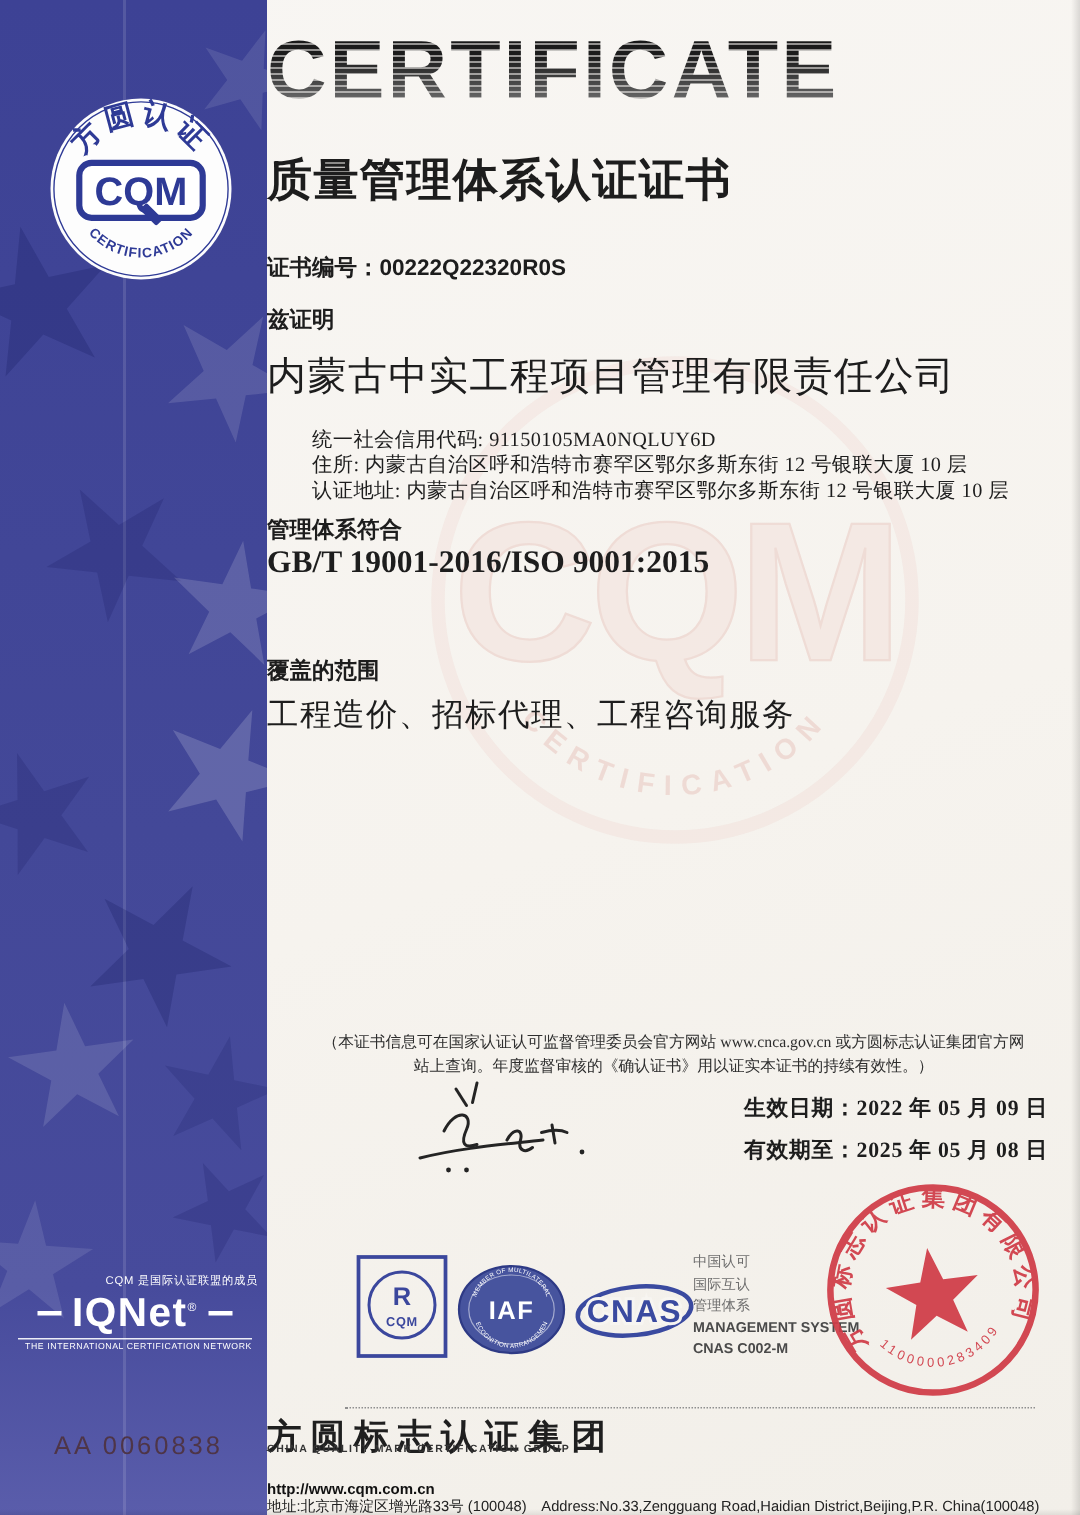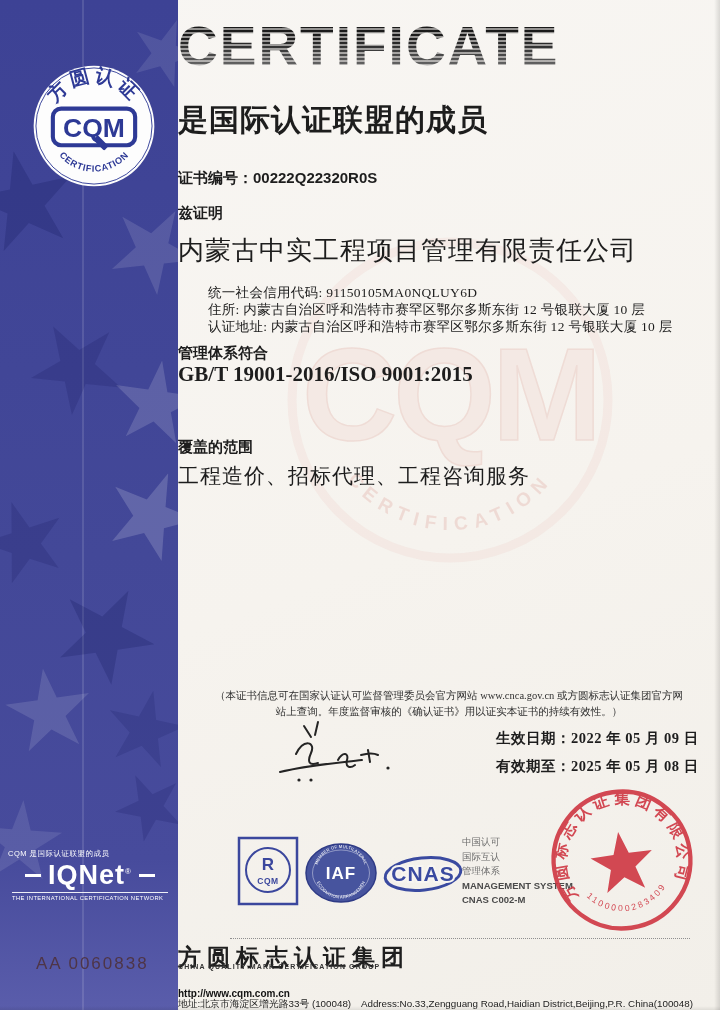--- a/index.html
+++ b/index.html
@@ -13,21 +13,21 @@
 
   
   .sidebar{position:absolute;left:0;top:0;width:178px;height:1010px;overflow:hidden;
     background:linear-gradient(180deg,#3d4295 0%,#434898 55%,#474b9c 85%,#5a5dab 100%);}
   .fold{position:absolute;left:82px;top:0;width:2px;height:100%;background:rgba(255,255,255,.12);}
   .star{position:absolute;
     clip-path:polygon(50% 0%,61% 35%,98% 35%,68% 57%,79% 91%,50% 70%,21% 91%,32% 57%,2% 35%,39% 35%);}
 
   .badge{position:absolute;left:30px;top:62px;}
 
-  .iqnet{position:absolute;left:8px;top:849px;width:164px;color:#fff;text-align:left;
+  .iqnet{position:absolute;left:8px;top:849px;width:164px;color:#fff;text-align:right;
     font-family:"Liberation Sans","DejaVu Sans",sans-serif;}
   .iqnet-member{font-size:7.5px;letter-spacing:.5px;padding-bottom:2px;}
   .iqnet-row{display:flex;align-items:center;justify-content:center;gap:7px;}
   .iqnet-dash{width:16px;height:3px;background:#fff;}
   .iqnet-name{font-size:27px;font-weight:bold;letter-spacing:1px;line-height:1.05;}
   .iqnet-name sup{font-size:8px;font-weight:normal;}
   .iqnet-caption{border-top:1px solid rgba(255,255,255,.9);margin:3px 4px 0 4px;padding-top:2px;
     font-size:5.8px;letter-spacing:.4px;}
   .serial{position:absolute;left:36px;top:954px;font-family:"Liberation Sans","DejaVu Sans",sans-serif;
     font-size:17px;letter-spacing:2px;color:#4e3547;}
@@ -137,21 +137,21 @@
           <path id="wmArc" d="M 89.4,230 A 130,130 0 0 0 314.6,230"></path>
         </defs>
       <circle cx="202" cy="165" r="158" fill="none" stroke="#edd0ca" stroke-width="9" opacity=".5"></circle>
       <text x="202" y="205" font-size="132" font-weight="bold" text-anchor="middle" fill="#f1dbd5" stroke="#e5beb6" stroke-width="1.5" letter-spacing="-4" opacity=".8" font-family="Liberation Sans,sans-serif">CQM</text>
       <text font-size="19" font-weight="bold" fill="#e9c7c0" letter-spacing="7" text-anchor="middle" font-family="Liberation Sans,sans-serif">
         <textPath href="#wmArc" startOffset="50%">CERTIFICATION</textPath>
       </text>
     </svg>
 
     <div class="cline cert-heading">CERTIFICATE</div>
-    <div class="cline title">是国际认证联盟的成员</div>
+    <div class="cline title">质量管理体系认证证书</div>
     <div class="cline certno">
       <span>证书编号：</span><span class="num">00222Q22320R0S</span>
     </div>
     <div class="cline company">内蒙古中实工程项目管理有限责任公司</div>
     <div class="cline certify">兹证明</div>
     <div class="cline meta meta1">统一社会信用代码: 91150105MA0NQLUY6D</div>
     <div class="cline meta meta2">住所: 内蒙古自治区呼和浩特市赛罕区鄂尔多斯东街 12 号银联大厦 10 层</div>
     <div class="cline meta meta3">认证地址: 内蒙古自治区呼和浩特市赛罕区鄂尔多斯东街 12 号银联大厦 10 层</div>
     <div class="cline conform">管理体系符合</div>
     <div class="cline standard">GB/T 19001-2016/ISO 9001:2015</div>

